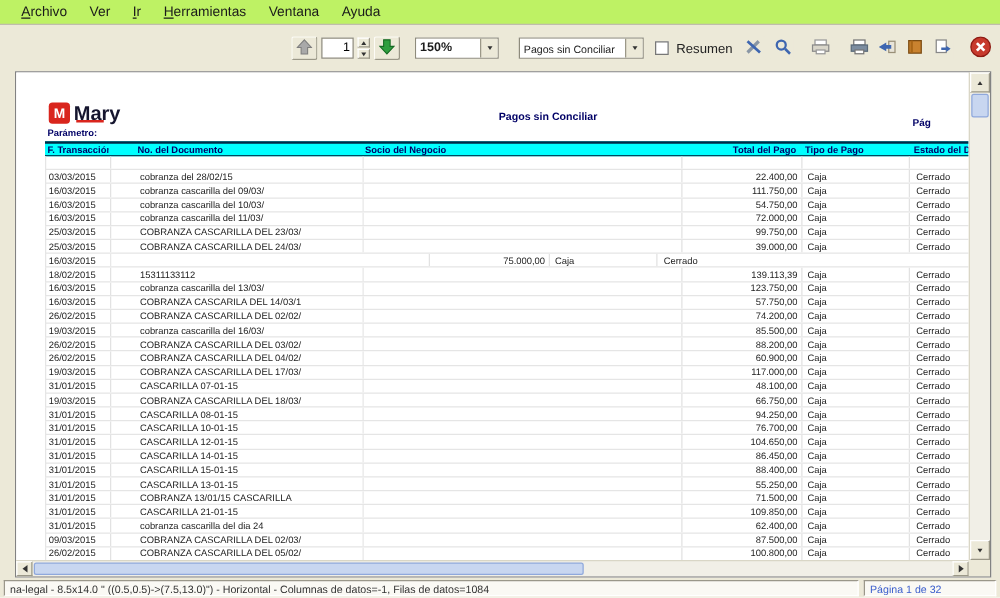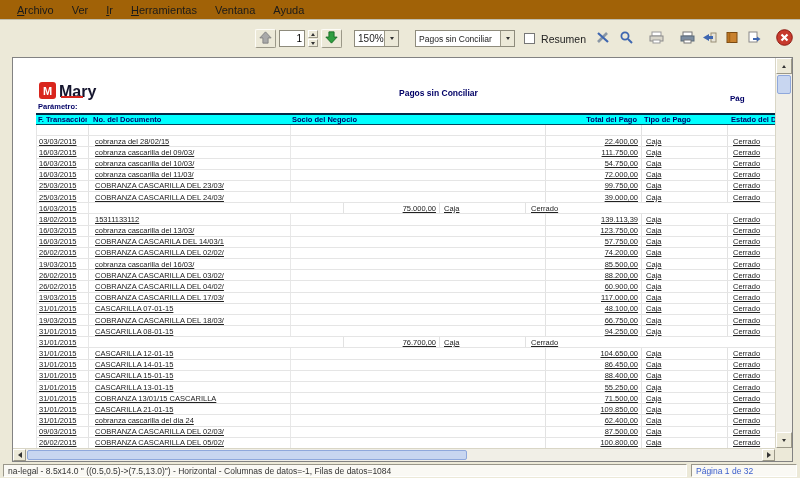--- a/index.html
+++ b/index.html
@@ -7,64 +7,64 @@
   body {
     position: relative;
     background: #ECE9D8;
     font-family: "Liberation Sans", sans-serif;
     overflow: hidden;
     color:#1c1c1c;
   }
   
   .menubar { position:absolute; left:0; top:0; width:800px; height:20px;
     display:flex; align-items:center; padding-left:8px;
-    border-bottom:1px solid #c0bdac; background:#a16207; }
+    border-bottom:1px solid #c0bdac; background:#bef264; }
   .menu-item { display:inline-block; font-size:11px; color:#1a1a1a; padding:2px 9px; cursor:default; }
   .menu-item.mn::first-letter { text-decoration: underline; }
   
   .toolbar { position:absolute; left:0; top:20px; width:800px; height:37px;
     display:flex; align-items:center; justify-content:flex-end; padding-right:7px; gap:3px; }
   .tbtn { width:19px; height:19px; display:flex; align-items:center; justify-content:center;
     background:#ECE9D8; border:1px solid; border-color:#fdfcf7 #9b9888 #9b9888 #fdfcf7; border-radius:2px; }
   .tbtn.flat { border-color:transparent; }
   .pageinput { width:26px; height:17px; border:1px solid #8e8b7c; background:#fff;
     font-size:10px; text-align:right; padding-right:2px; font-family:"Liberation Sans",sans-serif; }
   .spinner { display:flex; flex-direction:column; gap:1px; }
   .spinbtn { width:10px; height:8px; background:#ECE9D8; border:1px solid; border-color:#fff #9b9888 #9b9888 #fff;
     display:flex; align-items:center; justify-content:center; }
   .tri-up { width:0; height:0; border-left:2.5px solid transparent; border-right:2.5px solid transparent; border-bottom:3.5px solid #333; }
   .tri-down { width:0; height:0; border-left:2.5px solid transparent; border-right:2.5px solid transparent; border-top:3.5px solid #333; }
   .combo { display:flex; height:17px; border:1px solid #8e8b7c; background:#fff; align-items:stretch; }
   .combo .val { display:flex; align-items:center; padding-left:3px; background:#fff; overflow:hidden; white-space:nowrap; }
   .combo .drop { width:14px; background:#ECE9D8; border-left:1px solid #9b9888; display:flex; align-items:center; justify-content:center; }
-  .zoomcombo .val { width:29px; font-size:10px; }
+  .zoomcombo .val { width:51px; font-size:10px;font-weight:bold; }
   .reportcombo .val { width:84px; font-size:8.5px; }
   .chk { width:11px; height:11px; border:1px solid #777; background:#fff; margin:0 3px 0 6px; }
   .chklabel { font-size:10.5px; color:#222; margin-right:5px; }
   .gap6 { width:6px; } .gap10 { width:10px; }
   
   .viewer { position:absolute; left:12px; top:57px; width:781px; height:405px;
     background:#fff; border:1px solid #828282; }
   .pagearea { position:absolute; left:0; top:0; right:17px; bottom:13px; background:#fff; overflow:hidden; }
   .logo-mark { position:absolute; left:26px; top:24px; width:17px; height:17px; background:#D9251D;
     border-radius:3px; color:#fff; font-weight:bold; font-size:11px; display:flex; align-items:center; justify-content:center; }
   .logo-text { position:absolute; left:46px; top:25px; font-size:16px; font-weight:bold; color:#15152e; }
   .logo-tagline { position:absolute; left:48px; top:38px; width:22px; height:2px; background:#D9251D; }
   .rpt-title { position:absolute; left:386px; top:30px; font-size:8.5px; font-weight:bold; color:#000066; }
   .rpt-pagcut { position:absolute; left:717px; top:36px; font-size:8px; font-weight:bold; color:#000066; white-space:nowrap; }
   .rpt-param { position:absolute; left:25px; top:44px; font-size:7.5px; font-weight:bold; color:#000066; }
   .tablewrap { position:absolute; left:23px; top:55px; right:0; }
   .thead { display:flex; height:12px; align-items:center; background:#00FFFF;
     border-top:2px solid #002a46; border-bottom:1px solid #004a60;
     font-size:7.5px; font-weight:bold; color:#000066; overflow:hidden; }
   .trow { display:flex; height:11.18px; align-items:center; font-size:7.5px; color:#222;
-    border-bottom:1px solid #e5e5e5; border-left:1px solid #e5e5e5; overflow:hidden;text-decoration:underline; }
+    border-bottom:1px solid #e5e5e5; border-left:1px solid #e5e5e5; overflow:hidden; }
   .c { white-space:nowrap; overflow:hidden; height:100%; display:flex; align-items:center; }
   .c.date  { width:51px;  padding-left:2px; }
-  .c.doc   { width:202px; padding-left:6px; border-left:1px solid #e2e2e2; }
+  .c.doc   { width:202px; padding-left:23px; border-left:1px solid #e2e2e2; }
   .c.socio { width:255px; padding-left:3px; border-left:1px solid #e8e8e8; }
   .c.total { width:96px;  justify-content:flex-end; padding-right:3px; border-left:1px solid #e2e2e2; }
   .c.tipo  { width:86px;  padding-left:4px; border-left:1px solid #e2e2e2; }
   .c.estado{ flex:1; padding-left:5px; border-left:1px solid #e2e2e2; }
   .thead .c { border-left:none; }
   
   .vscroll { position:absolute; right:0; top:0; width:17px; height:390px; background:#F1EFE7; border-left:1px solid #d9d6c6; }
   .hscroll { position:absolute; left:0; bottom:0; height:13px; right:17px; background:#F1EFE7; border-top:1px solid #d9d6c6; }
   .sbtn { position:absolute; background:#ECE9D8; border:1px solid; border-color:#fff #9b9888 #9b9888 #fff;
     display:flex; align-items:center; justify-content:center; }
@@ -371,20 +371,21 @@
           <div class="trow">
           <span class="c date">31/01/2015</span>
           <span class="c doc">CASCARILLA 08-01-15</span>
           <span class="c socio"></span>
           <span class="c total">94.250,00</span>
           <span class="c tipo">Caja</span>
           <span class="c estado">Cerrado</span>
         </div>
           <div class="trow">
           <span class="c date">31/01/2015</span>
+          <span class="c doc">CASCARILLA 10-01-15</span>
           <span class="c socio"></span>
           <span class="c total">76.700,00</span>
           <span class="c tipo">Caja</span>
           <span class="c estado">Cerrado</span>
         </div>
           <div class="trow">
           <span class="c date">31/01/2015</span>
           <span class="c doc">CASCARILLA 12-01-15</span>
           <span class="c socio"></span>
           <span class="c total">104.650,00</span>

